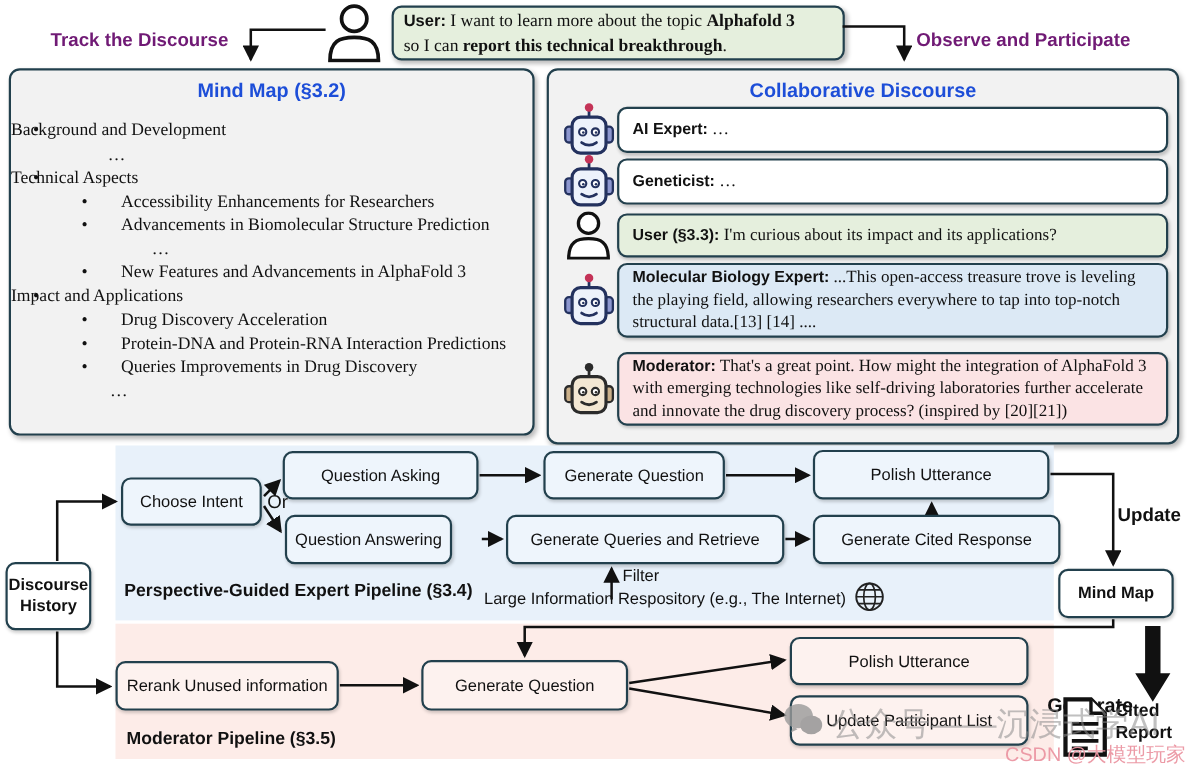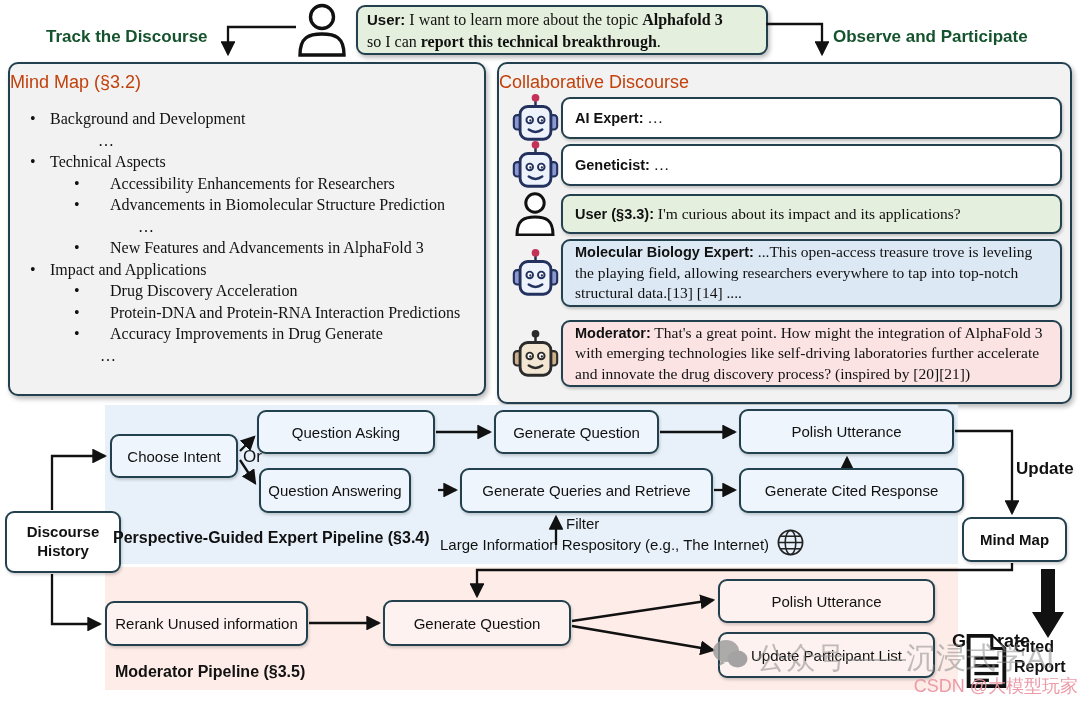--- a/index.html
+++ b/index.html
@@ -5,38 +5,38 @@
   :root{
     --ink:#22404d; --line:#111111;
     --panel-bg:#f2f2f2; --green:#e5efdd; --bluebub:#dce9f5; --pinkbub:#fbe3e4;
     --region-blue:#e8f1fa; --region-pink:#fdece8; --box-blue:#eef5fc; --box-pink:#fdf2ef;
   }
   *{margin:0;padding:0;box-sizing:border-box;}
   body{background:#ffffff;font-family:"Liberation Sans",sans-serif;}
   #canvas{position:relative;width:1080px;height:702px;background:#fff;overflow:hidden;}
   .abs{position:absolute;}
   
-  .top-label{position:absolute;font-weight:bold;font-size:17px;color:#14532d;}
+  .top-label{position:absolute;font-weight:bold;font-size:17px;color:#701a75;}
   .user-bubble{position:absolute;left:356px;top:5px;width:412px;height:50px;
     background:var(--green);border:2.5px solid var(--ink);border-radius:9px;
     padding:2px 9px;font-family:"Liberation Serif",serif;font-size:16px;line-height:22px;color:#111;
     box-shadow:2px 3px 4px rgba(0,0,0,.25);}
   .user-bubble .sp{font-family:"Liberation Sans",sans-serif;font-weight:bold;font-size:15px;}
   
   .panel{position:absolute;background:var(--panel-bg);border:2.5px solid var(--ink);
     border-radius:10px;box-shadow:2px 3px 5px rgba(0,0,0,.28);}
   #mindmap-panel{left:8px;top:62px;width:478px;height:334px;}
   #discourse-panel{left:497px;top:62px;width:575px;height:342px;}
-  .panel-title{position:absolute;left:0;right:0;top:8px;
-    font-weight:normal;font-size:18px;color:#c2410c;}
+  .panel-title{position:absolute;left:0;right:0;top:8px;text-align:center;
+    font-weight:bold;font-size:18px;color:#1d4ed8;}
   
   .mm-list{position:absolute;left:0;top:44px;right:6px;font-family:"Liberation Serif",serif;
     font-size:16px;color:#111;}
   .mm-item{position:relative;line-height:21.5px;white-space:nowrap;}
-  .mm-item.l1{padding-left:40px;}
+  .mm-item.l1{}
   .mm-item.l1::before{content:"•";position:absolute;left:20px;}
   .mm-item.l2{padding-left:100px;}
   .mm-item.l2::before{content:"•";position:absolute;left:64px;}
   .mm-item.e1{padding-left:88px;letter-spacing:3px;}
   .mm-item.e2{padding-left:128px;letter-spacing:3px;}
   .mm-item.e3{padding-left:90px;letter-spacing:3px;}
   
   .msg-row{position:absolute;left:10px;right:8px;display:flex;align-items:center;gap:0;}
   .avatar{width:52px;flex:0 0 52px;display:flex;justify-content:center;align-items:center;}
   .bubble{flex:1;border:2px solid var(--ink);border-radius:9px;background:#fff;
@@ -93,21 +93,21 @@
       <div class="mm-item l1">Background and Development</div>
       <div class="mm-item e1">…</div>
       <div class="mm-item l1">Technical Aspects</div>
       <div class="mm-item l2">Accessibility Enhancements for Researchers</div>
       <div class="mm-item l2">Advancements in Biomolecular Structure Prediction</div>
       <div class="mm-item e2">…</div>
       <div class="mm-item l2">New Features and Advancements in AlphaFold 3</div>
       <div class="mm-item l1">Impact and Applications</div>
       <div class="mm-item l2">Drug Discovery Acceleration</div>
       <div class="mm-item l2">Protein-DNA and Protein-RNA Interaction Predictions</div>
-      <div class="mm-item l2">Accuracy Improvements in Drug Generate</div>
+      <div class="mm-item l2">Queries Improvements in Drug Discovery</div>
       <div class="mm-item e3">…</div>
     </div>
   </div>
 
   <div class="panel" id="discourse-panel">
     <div class="panel-title">Collaborative Discourse</div>
 
     <div class="msg-row" style="top:33px;height:42px;">
       <div class="avatar">
         <svg width="47" height="52" viewBox="0 0 48 54">
@@ -225,21 +225,21 @@
       <path d="M955,431 H1012 V513" marker-end="url(#ah)"></path>
       <path d="M556,545 V517" marker-end="url(#ah)"></path>
       <path d="M1012,563 V570 H477 V596" marker-end="url(#ah)"></path>
       <path d="M309,623 H379" marker-end="url(#ah)"></path>
       <path d="M572,621 L713,600" marker-end="url(#ah)"></path>
       <path d="M572,626 L713,650" marker-end="url(#ah)"></path>
     </g>
     <path d="M1041,569 h14 v43 h9 l-16,26 l-16,-26 h9 z" fill="#111"></path>
   </svg>
 
-  <div class="fbox whitebox" style="left:5px;top:511px;width:116px;height:62px;padding:2px 8px;line-height:1.25;">Discourse History</div>
+  <div class="fbox whitebox" style="left:5px;top:511px;width:78px;height:62px;padding:2px 8px;line-height:1.25;">Discourse History</div>
   <div class="fbox" style="left:110px;top:434px;width:128px;height:44px;">Choose Intent</div>
   <div class="fbox" style="left:257px;top:410px;width:178px;height:44px;">Question Asking</div>
   <div class="fbox" style="left:494px;top:410px;width:165px;height:44px;">Generate Question</div>
   <div class="fbox" style="left:739px;top:409px;width:215px;height:45px;">Polish Utterance</div>
   <div class="fbox" style="left:259px;top:468px;width:152px;height:45px;">Question Answering</div>
   <div class="fbox" style="left:460px;top:468px;width:253px;height:45px;">Generate Queries and Retrieve</div>
   <div class="fbox" style="left:739px;top:468px;width:225px;height:45px;">Generate Cited Response</div>
   <div class="fbox whitebox" style="left:962px;top:517px;width:105px;height:45px;">Mind Map</div>
   <div class="fbox pinkbox" style="left:105px;top:601px;width:203px;height:45px;">Rerank Unused information</div>
   <div class="fbox pinkbox" style="left:383px;top:600px;width:188px;height:46px;">Generate Question</div>

